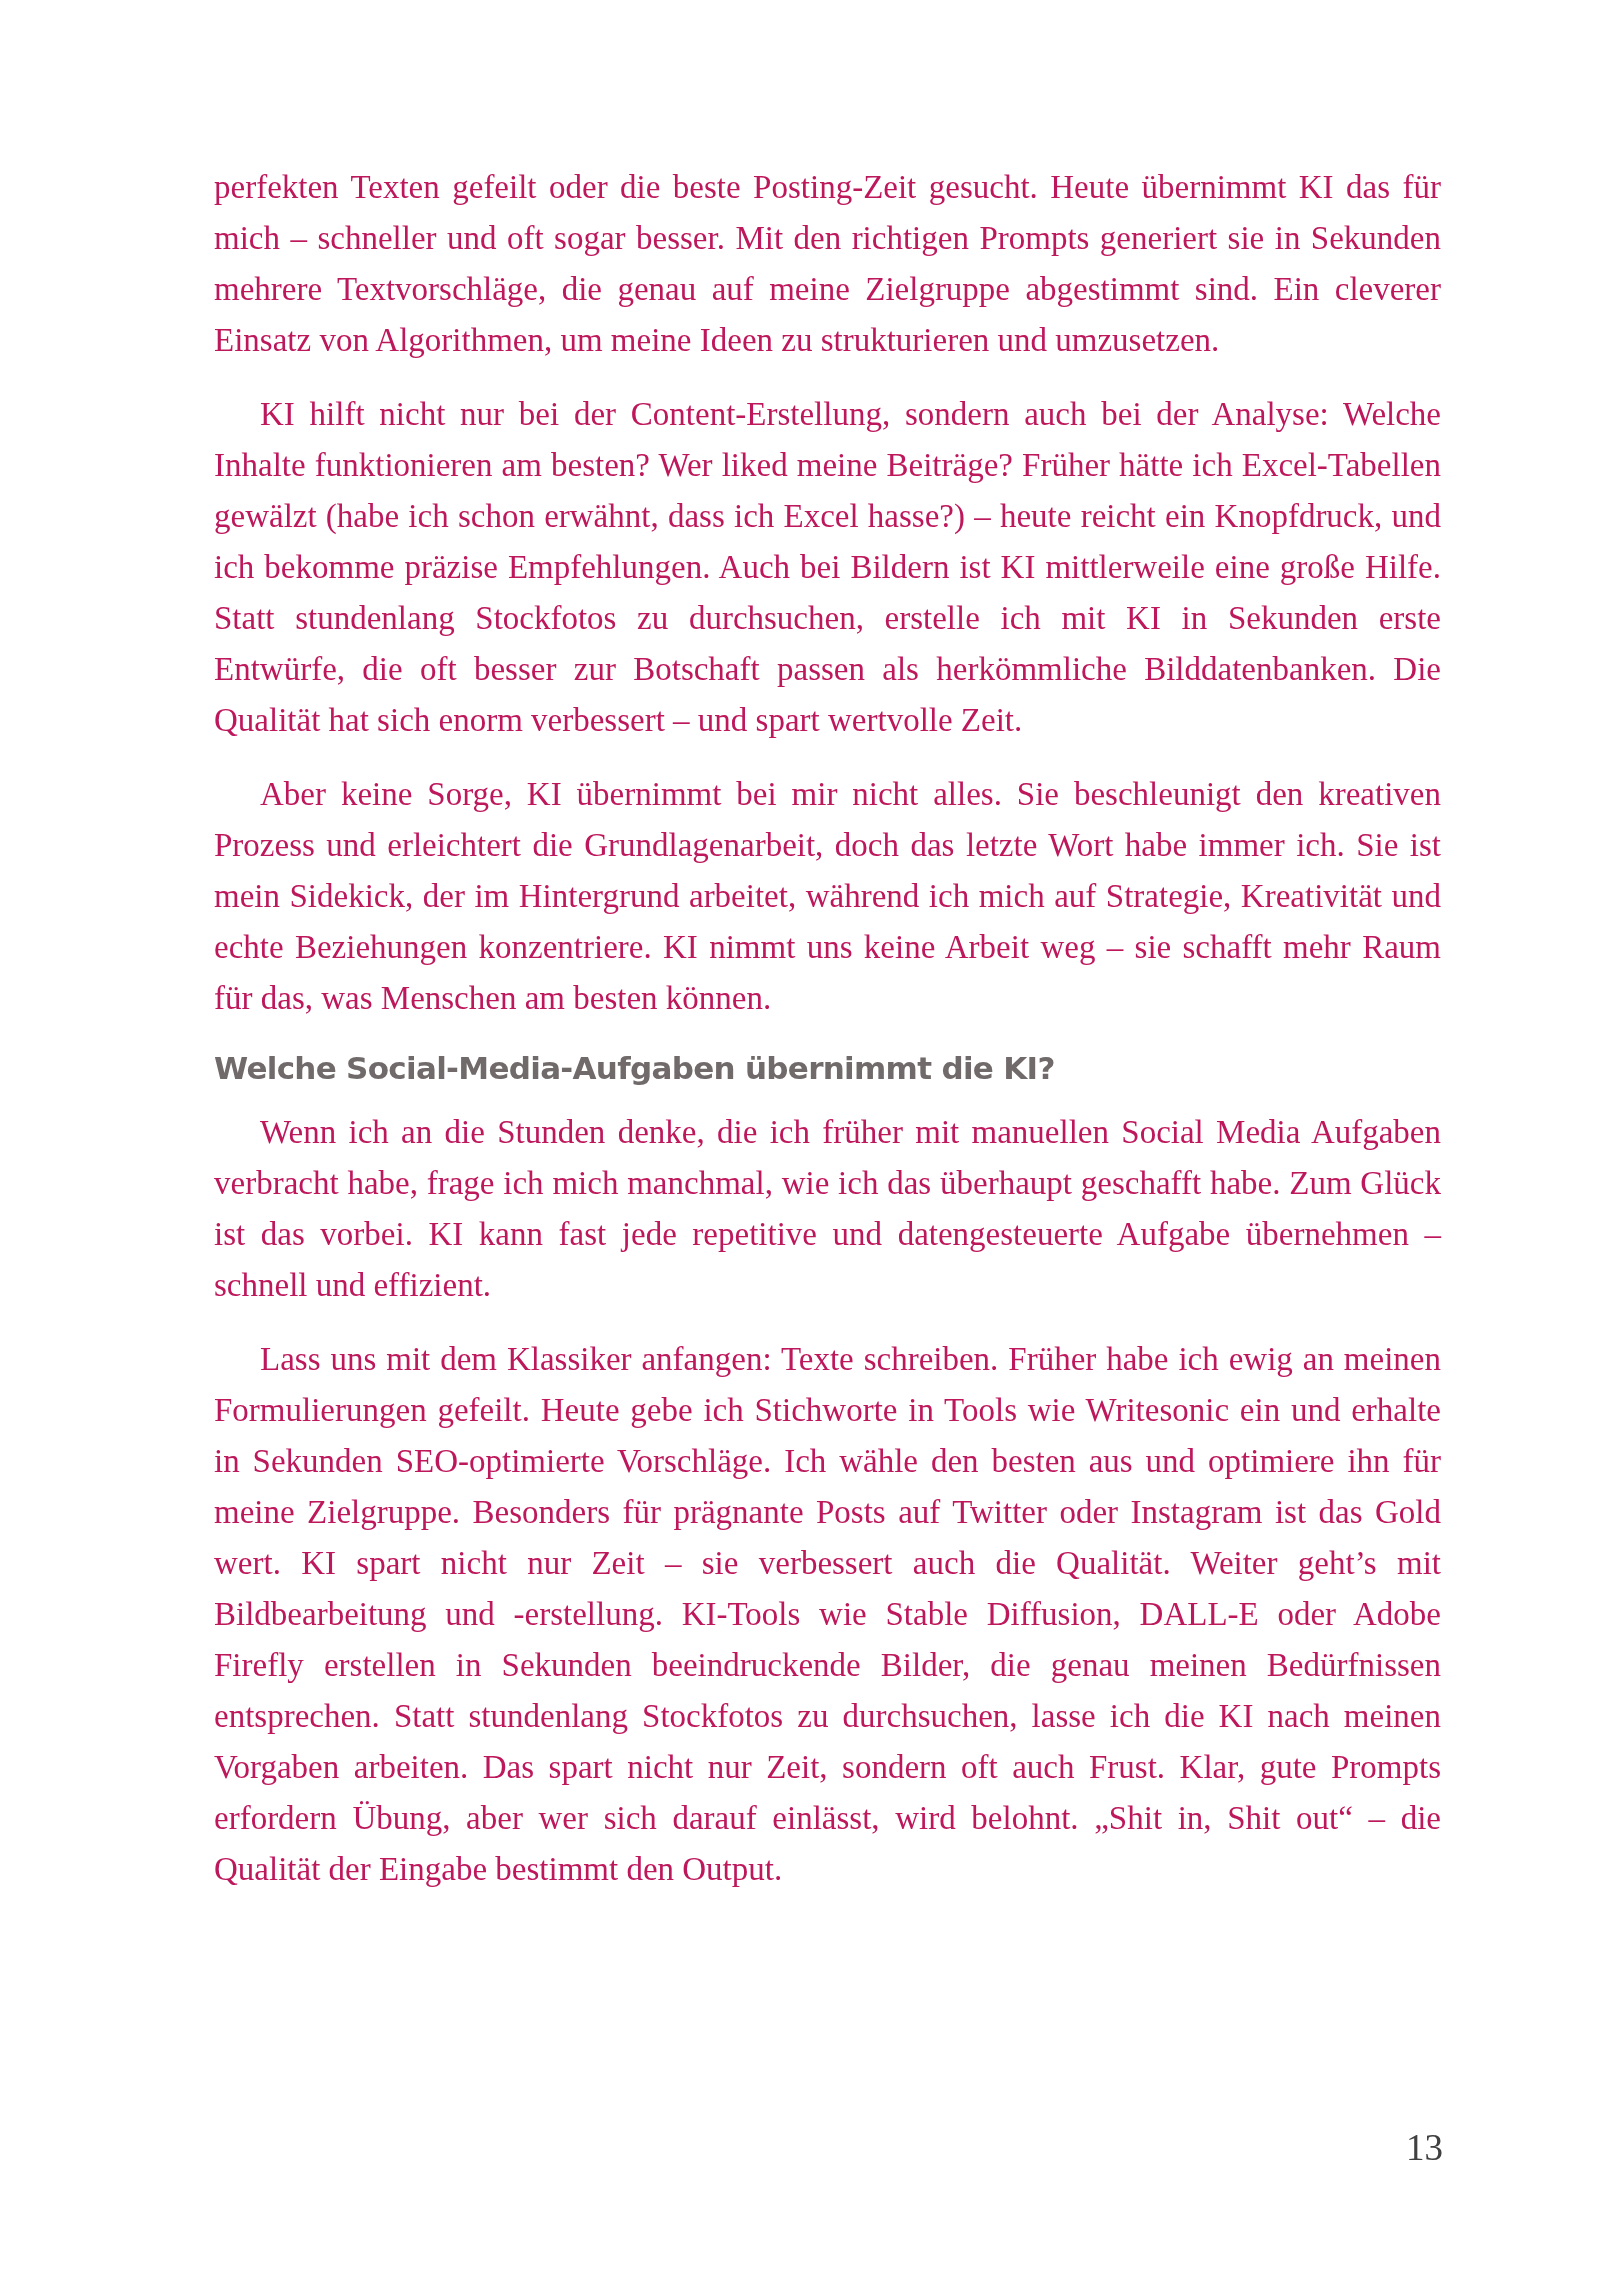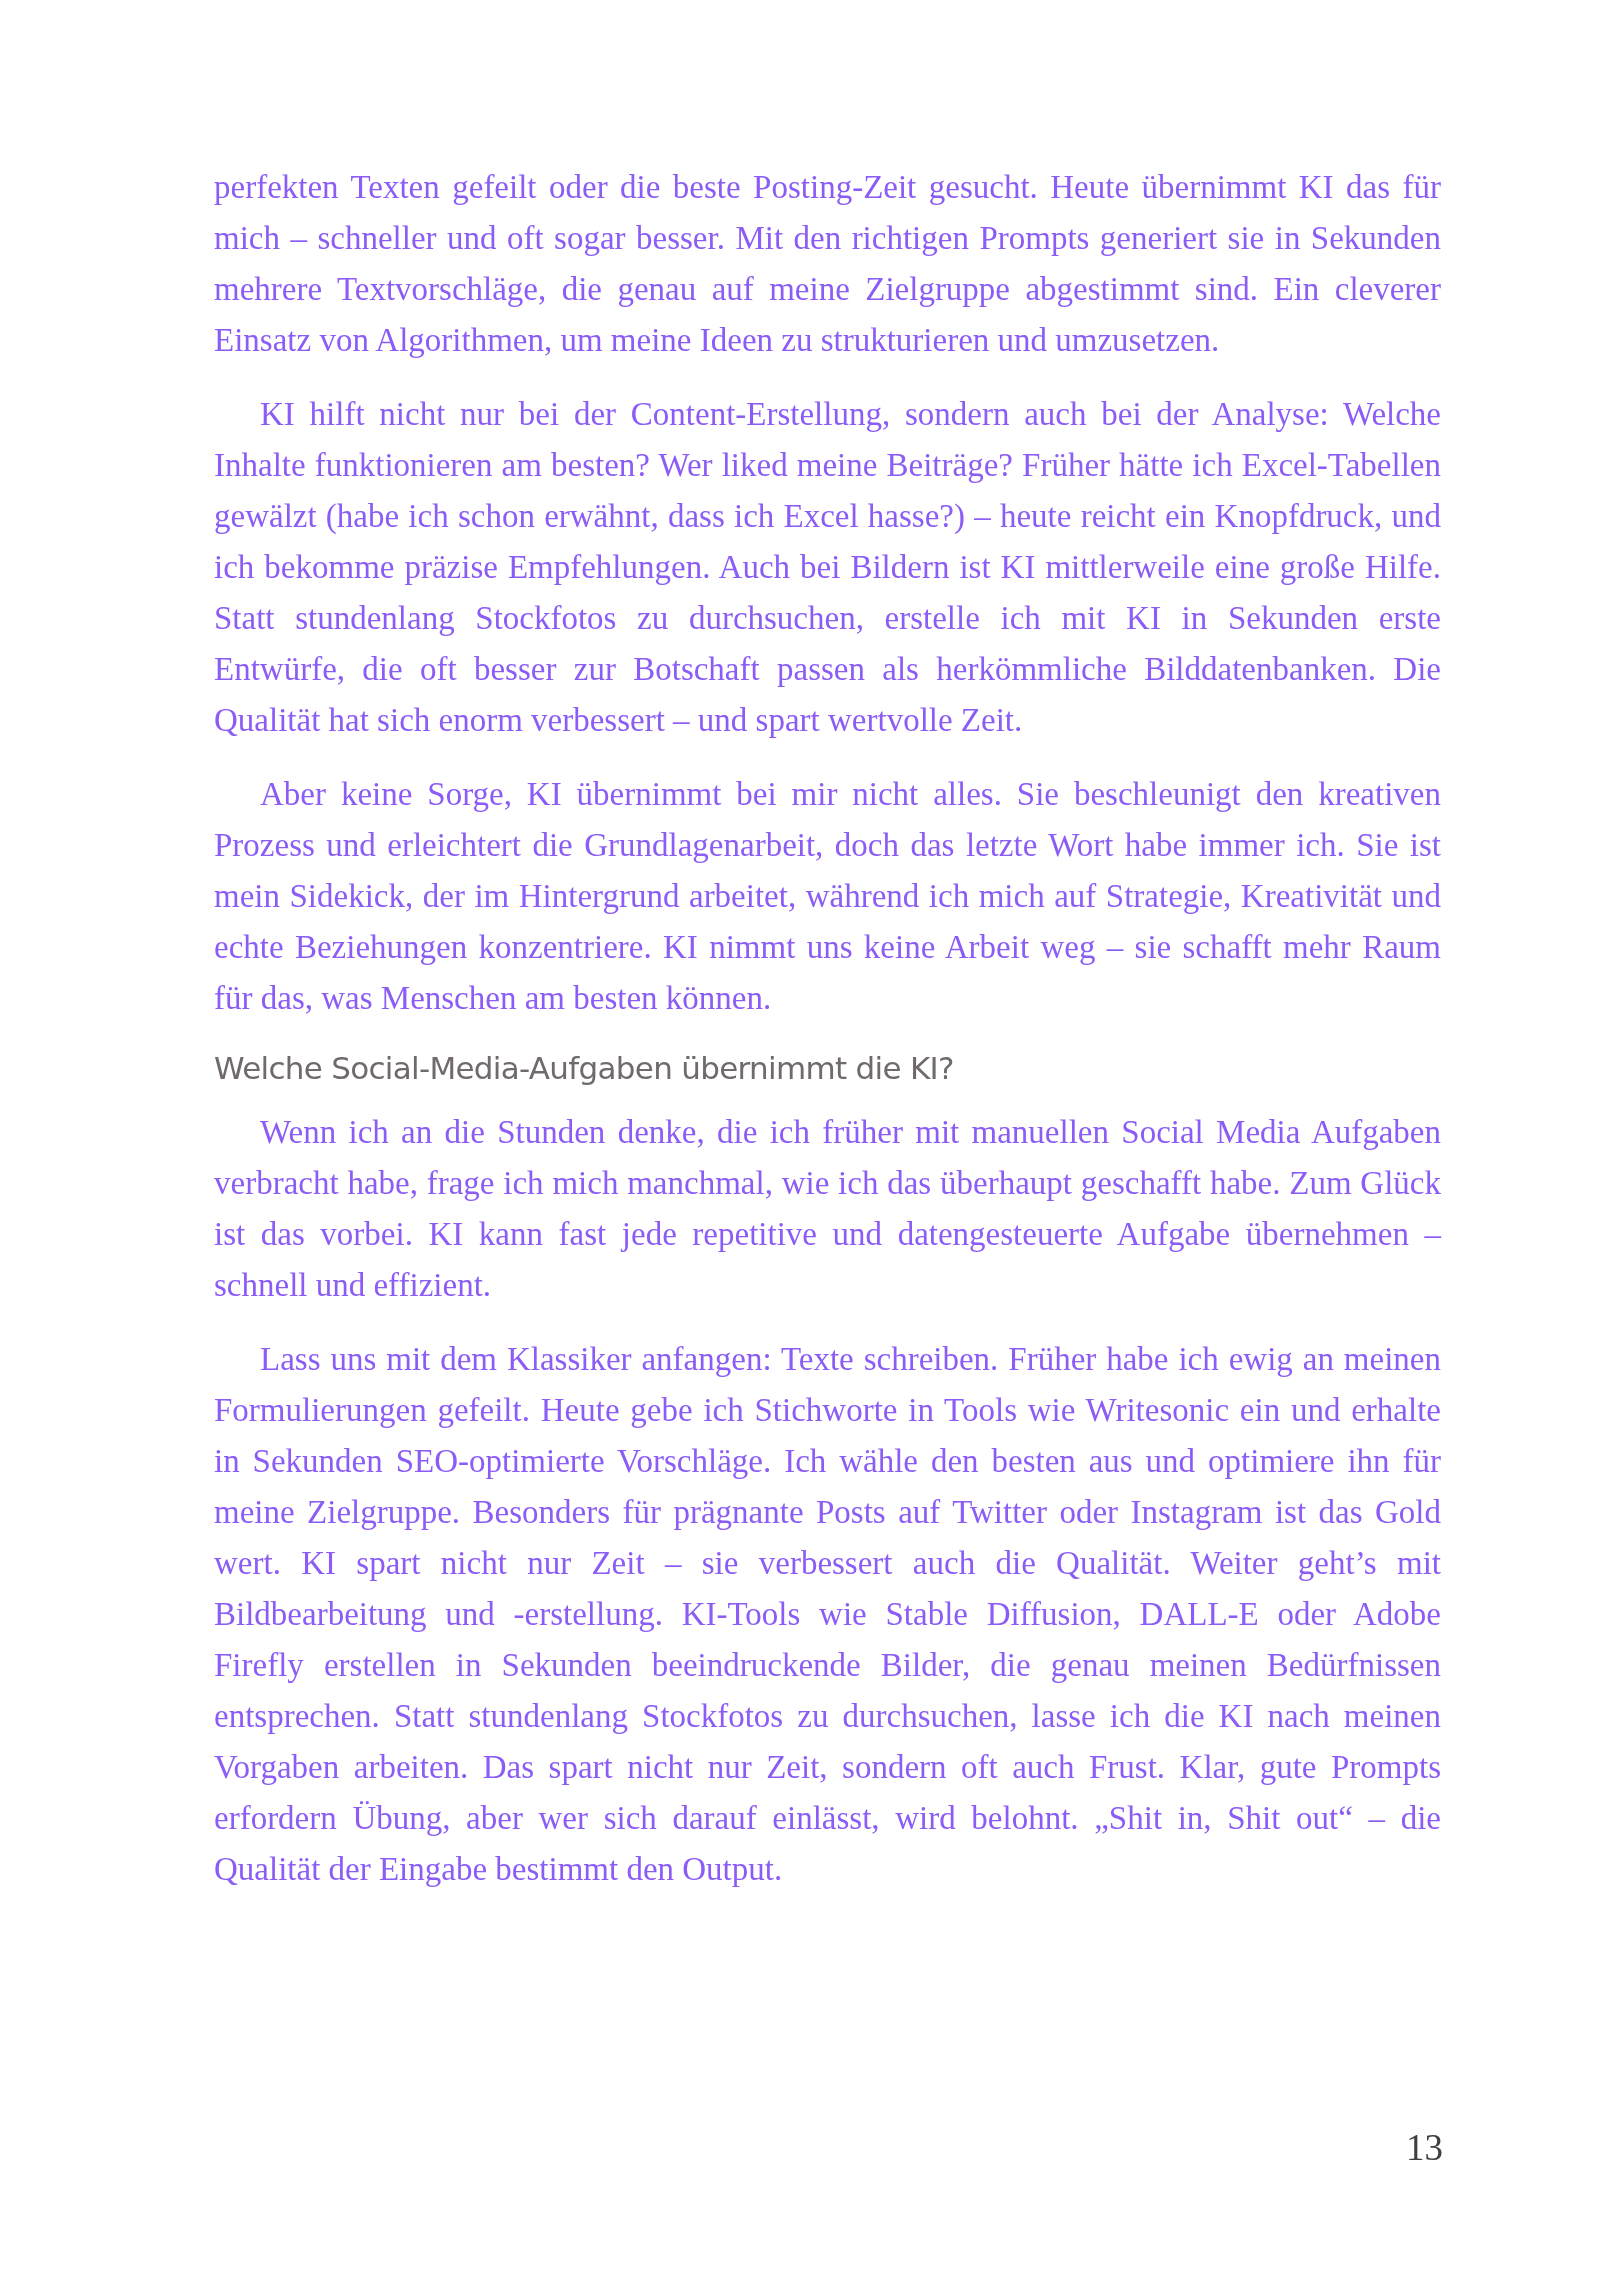--- a/index.html
+++ b/index.html
@@ -16,31 +16,31 @@
   .page {
     position: absolute;
     left: 214px;
     top: 162px;
     width: 1230px;
   }
   .para {
     font-family: "Liberation Serif", "DejaVu Serif", serif;
     font-size: 33px;
     line-height: 51px;
-    color: #8b5cf6;
+    color: #be185d;
     text-align: justify;
     margin: 0 3px 23px 0;
     hyphens: none;
   }
   .para.indent {
     text-indent: 46px;
   }
   .heading {
     font-family: "DejaVu Sans", "Liberation Sans", sans-serif;
-    font-weight: normal;
+    font-weight: bold;
     font-size: 31px;
     line-height: 42px;
     color: #716a6a;
     margin: 8.3px 0 17.6px 0;
     letter-spacing: -0.7px;
   }
   .page-number {
     position: absolute;
     right: 177px;
     top: 2126px;

